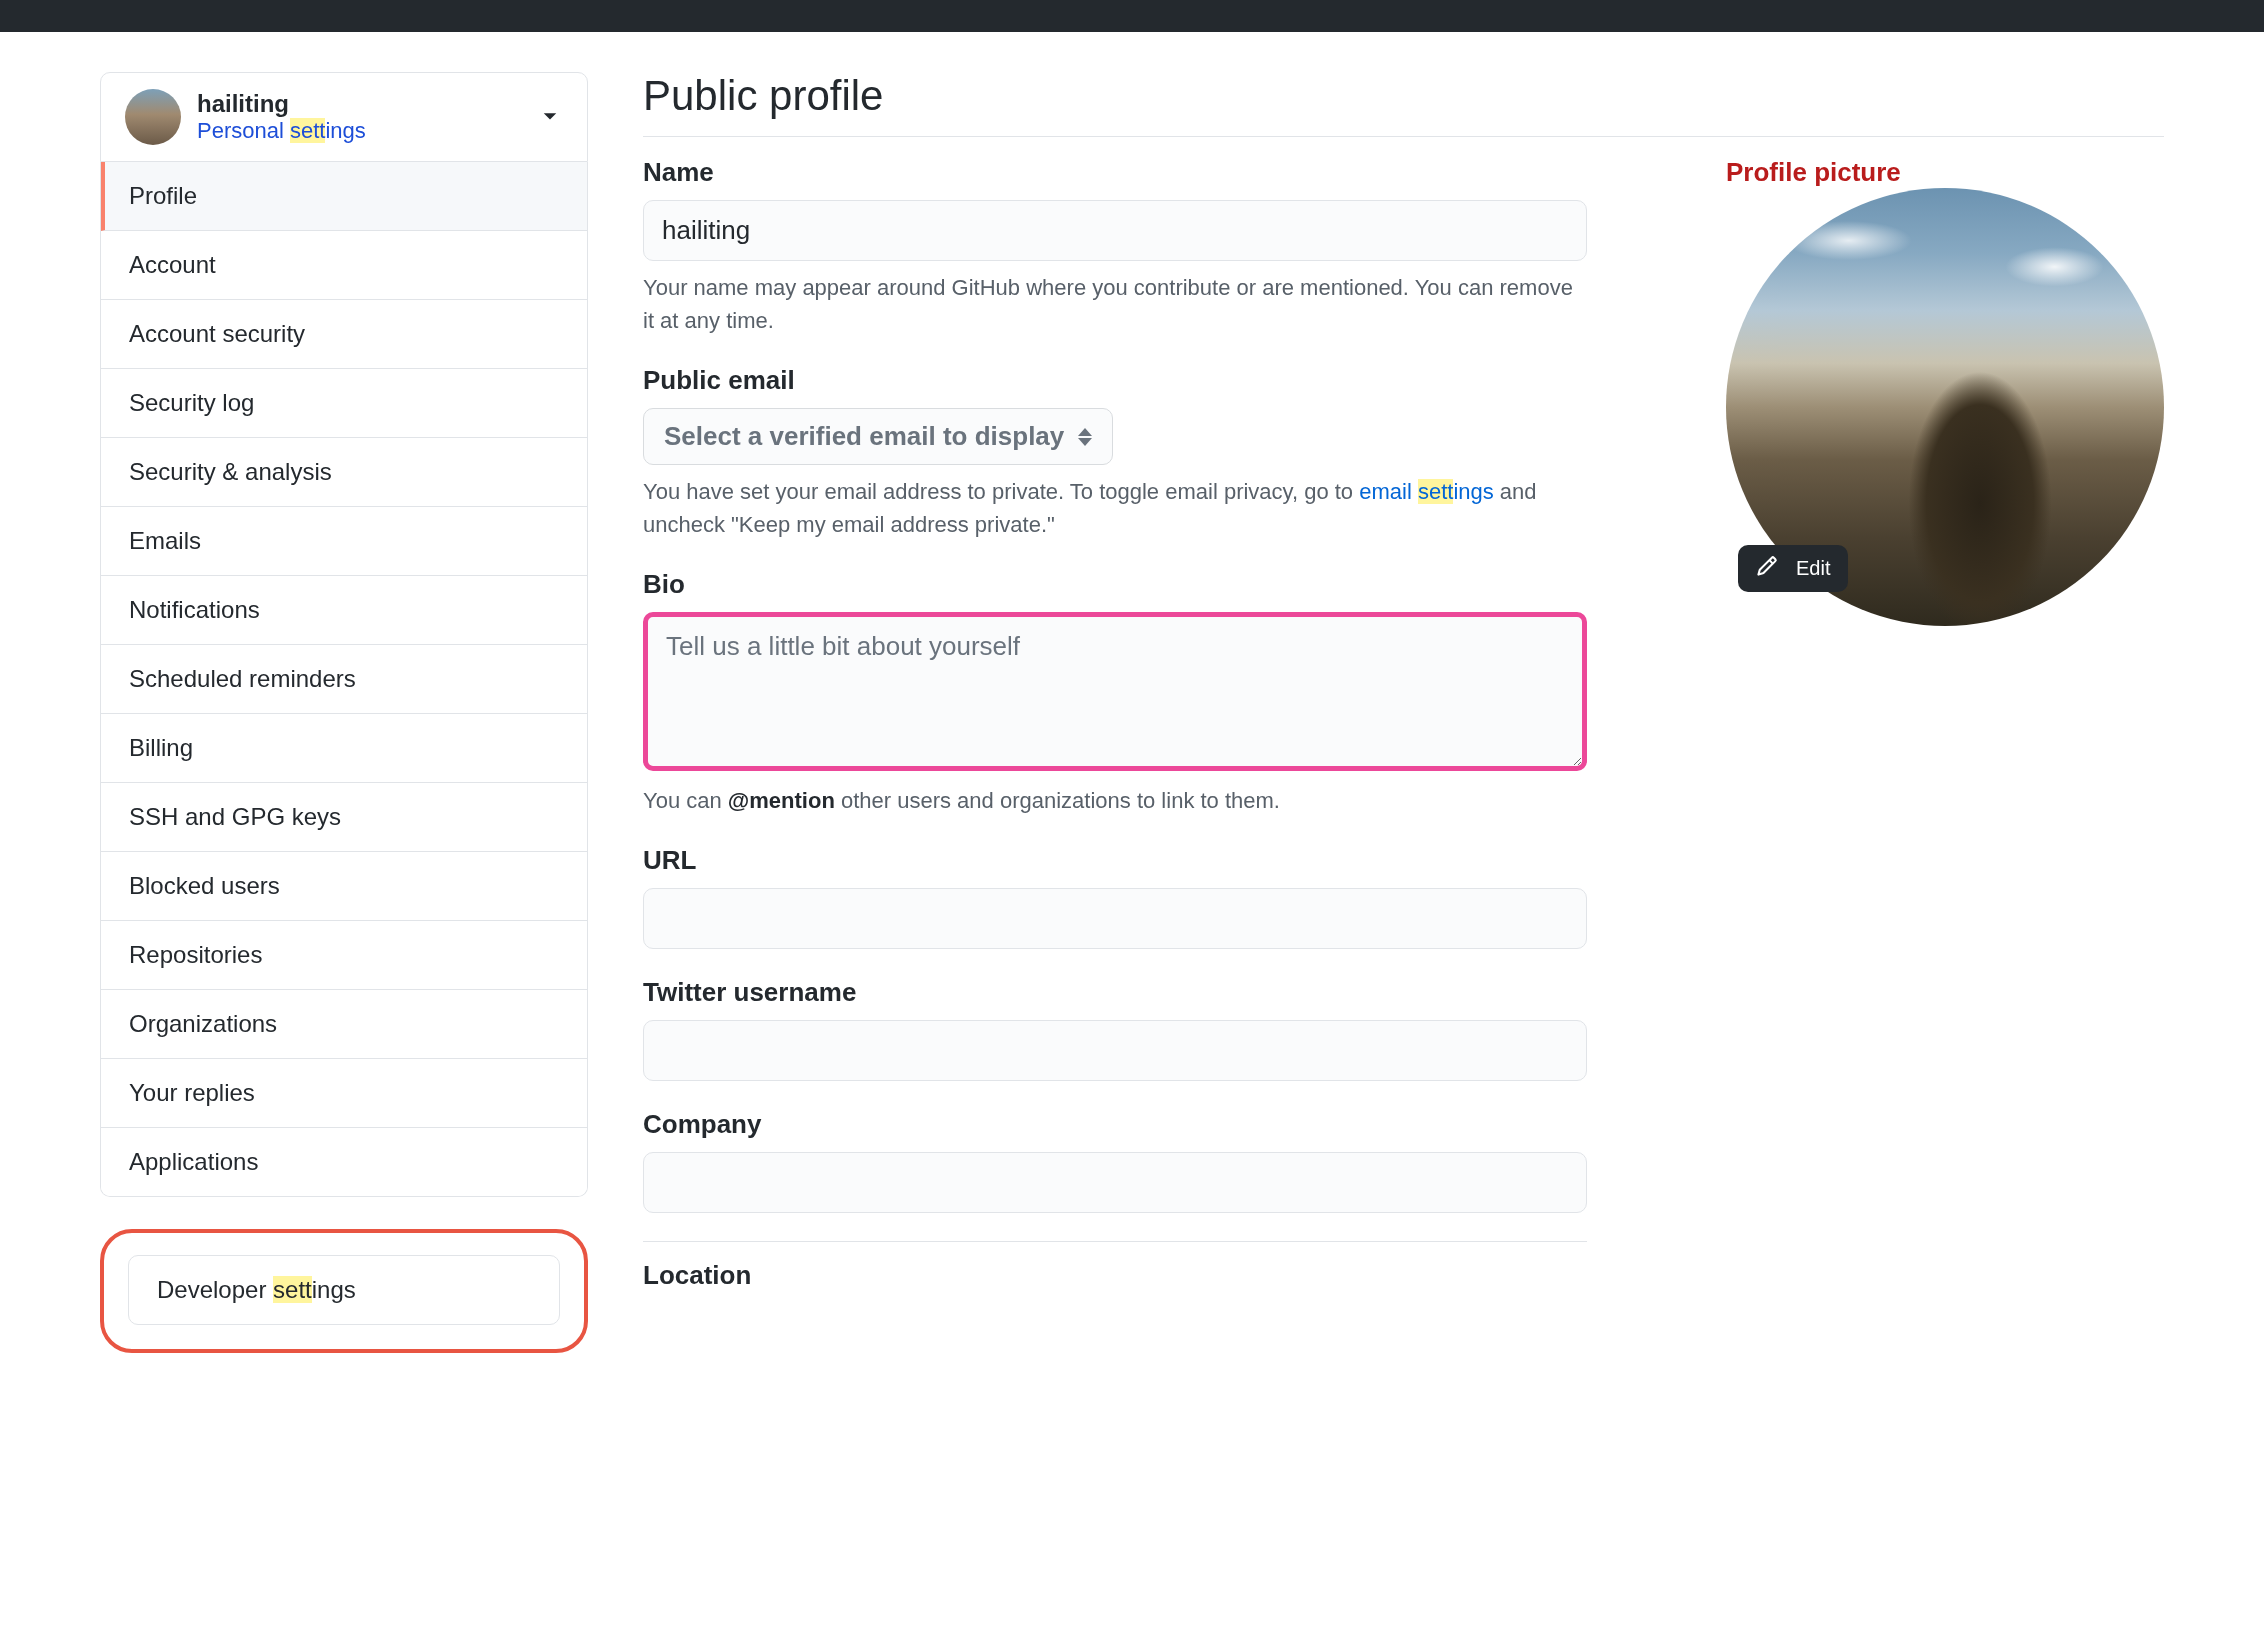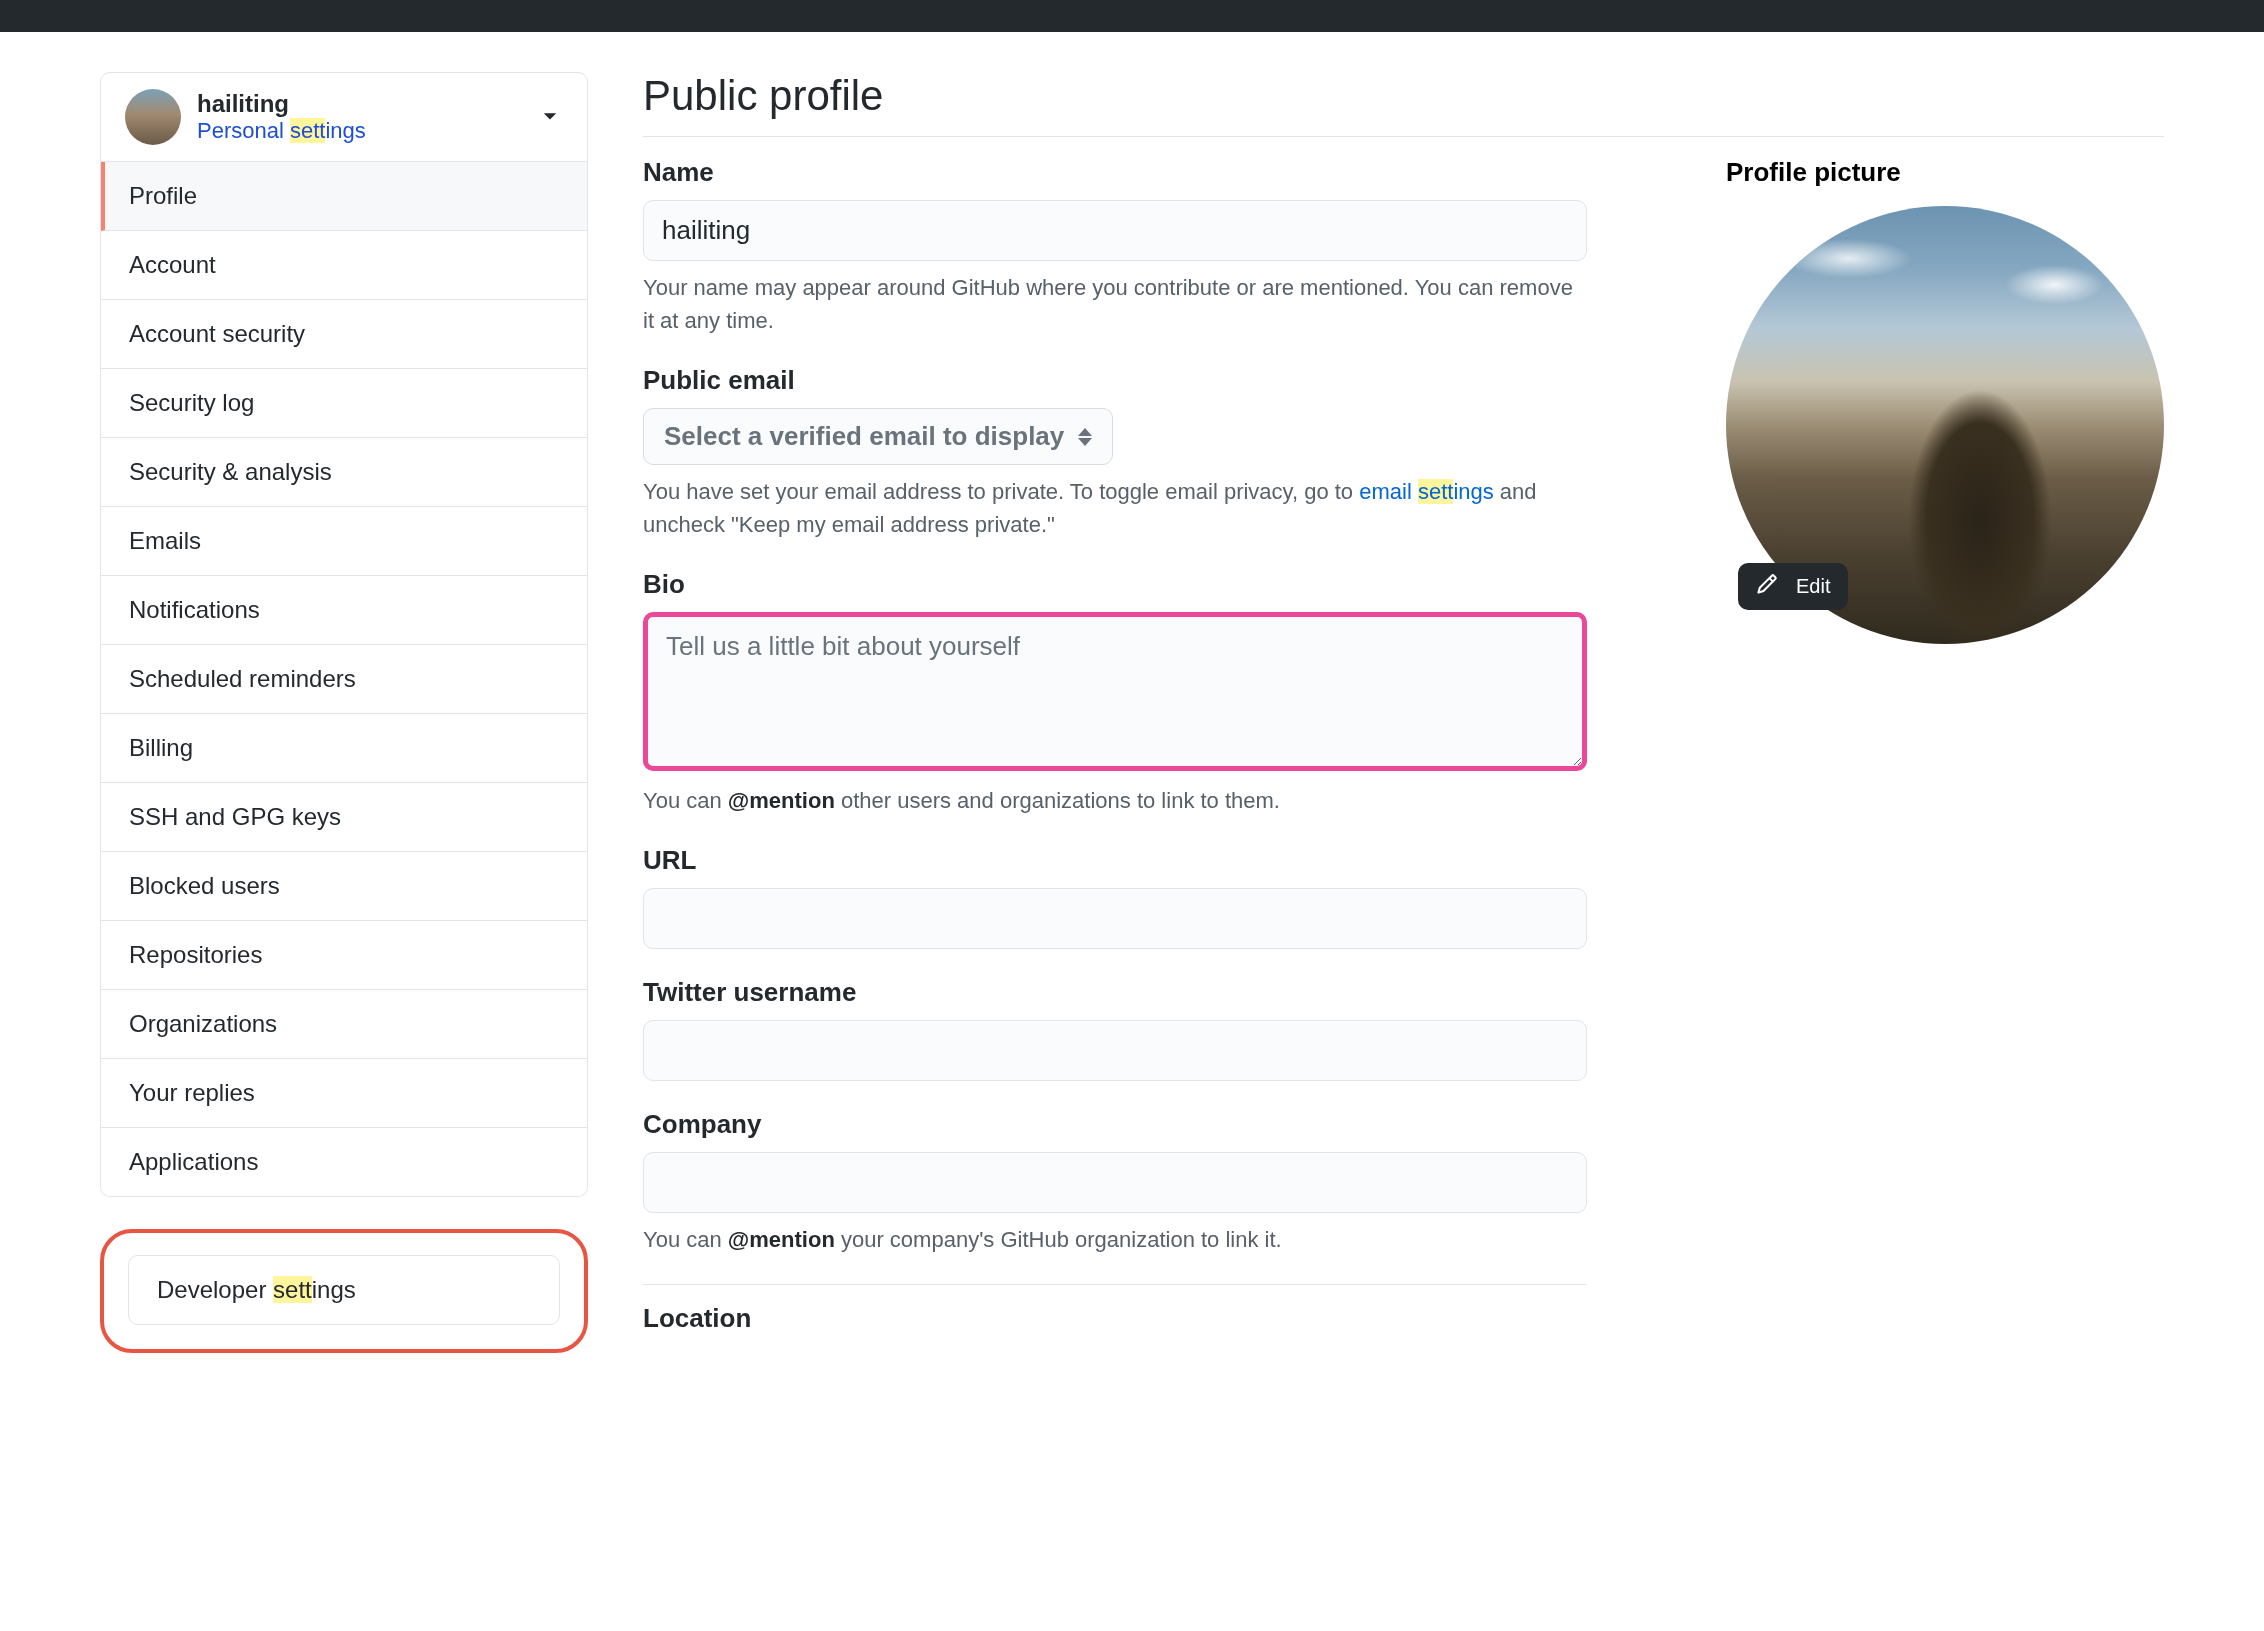--- a/index.html
+++ b/index.html
@@ -209,22 +209,21 @@
   color: #0366d6;
   text-decoration: none;
 }
 .help-text strong {
   color: #24292e;
   font-weight: 600;
 }
 .section-title {
   font-size: 26px;
   font-weight: 600;
-  color: #000000;
-  margin-bottom: 18px;
+  color: #b91c1c;
 }
 .profile-pic-wrap {
   position: relative;
   width: 438px;
   height: 438px;
 }
 .profile-pic {
   width: 438px;
   height: 438px;
   border-radius: 50%;
@@ -356,23 +355,20 @@
         </div>
 
         <div class="form-group">
           <label class="form-label">Twitter username</label>
           <input class="form-input" style="">
         </div>
 
         <div class="form-group">
           <label class="form-label">Company</label>
           <input class="form-input" style="">
-          <p class="help-text">
-            <span>You can </span><strong>@mention</strong><span> your company's GitHub organization to link it.</span>
-          </p>
         </div>
 
         <hr class="sep">
 
         <div class="form-group" style="margin-bottom:0">
           <label class="form-label">Location</label>
         </div>
 
       </div>
 

